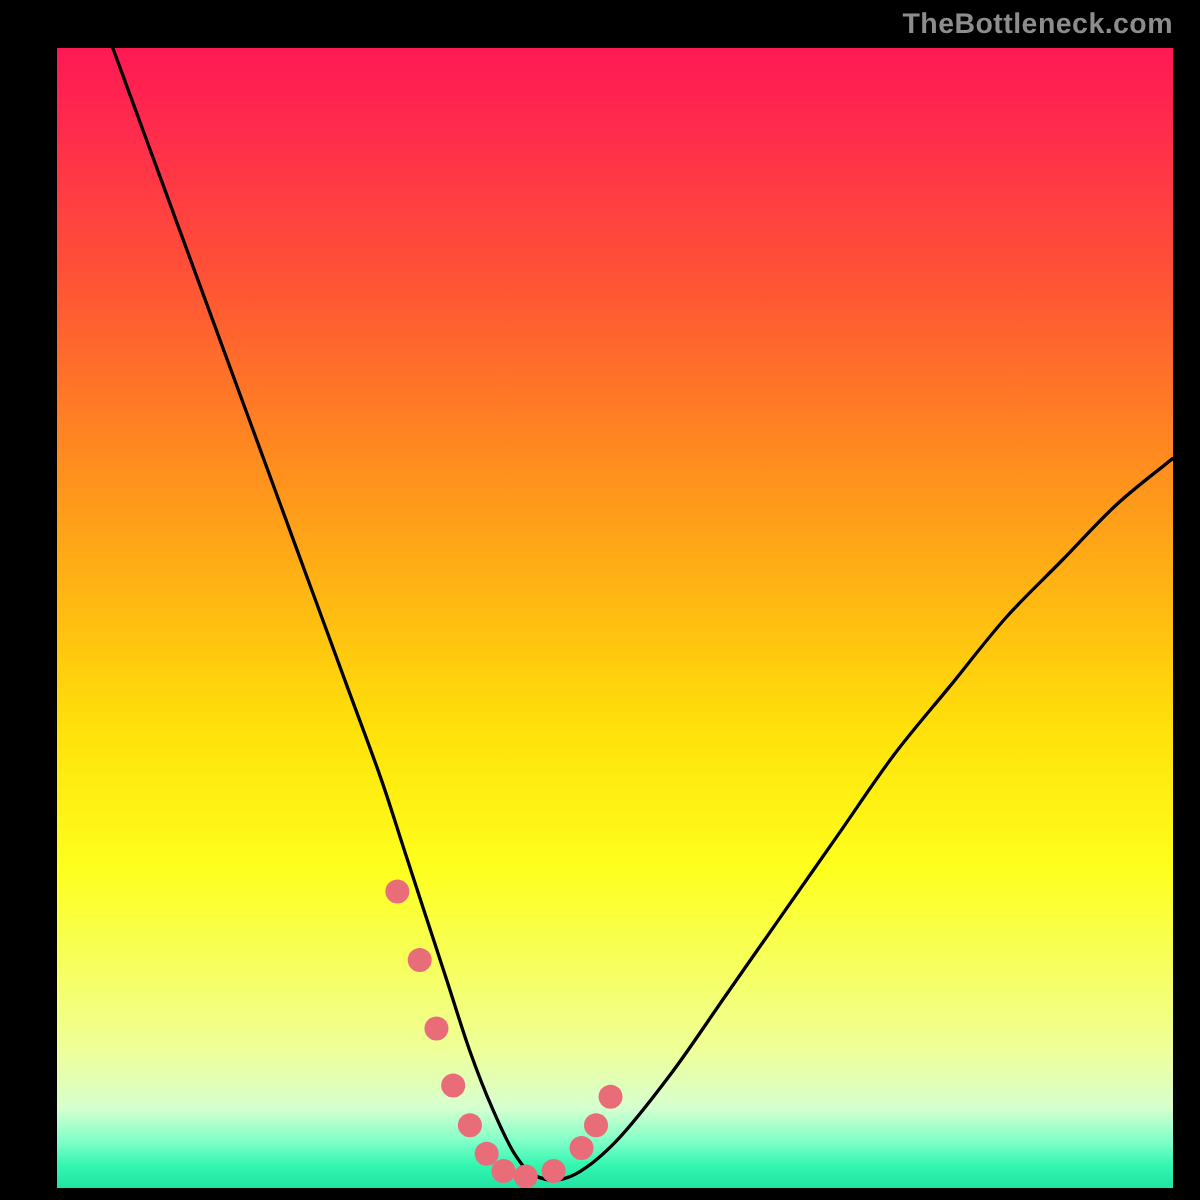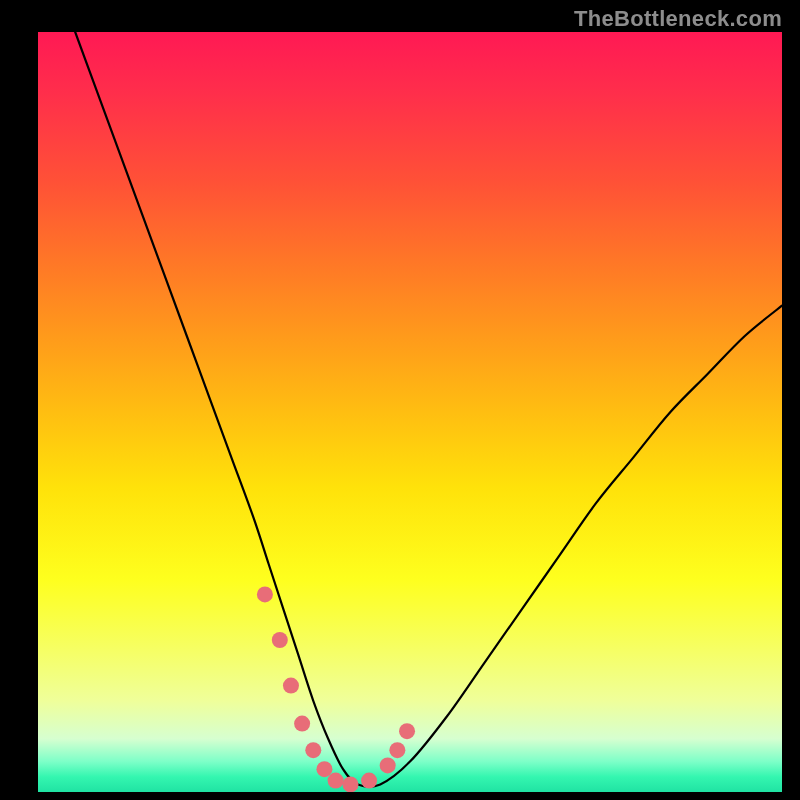--- a/index.html
+++ b/index.html
@@ -75,14 +75,14 @@
           <circle cx="297.6" cy="748.6" r="8" class="marker"></circle>
           <circle cx="312.47999999999996" cy="752.4" r="8" class="marker"></circle>
           <circle cx="331.08" cy="748.6" r="8" class="marker"></circle>
           <circle cx="349.68" cy="733.4" r="8" class="marker"></circle>
           <circle cx="359.352" cy="718.2" r="8" class="marker"></circle>
           <circle cx="369.024" cy="699.2" r="8" class="marker"></circle>
         </g>
     </svg>
   </div>
 
-  <div id="watermark" style="font-size: 22px; top: 6px; right: 18px;">TheBottleneck.com</div>
+  <div id="watermark" style="font-size: 19px; top: 6px; right: 18px;">TheBottleneck.com</div>
 </div>
 
 </body></html>

